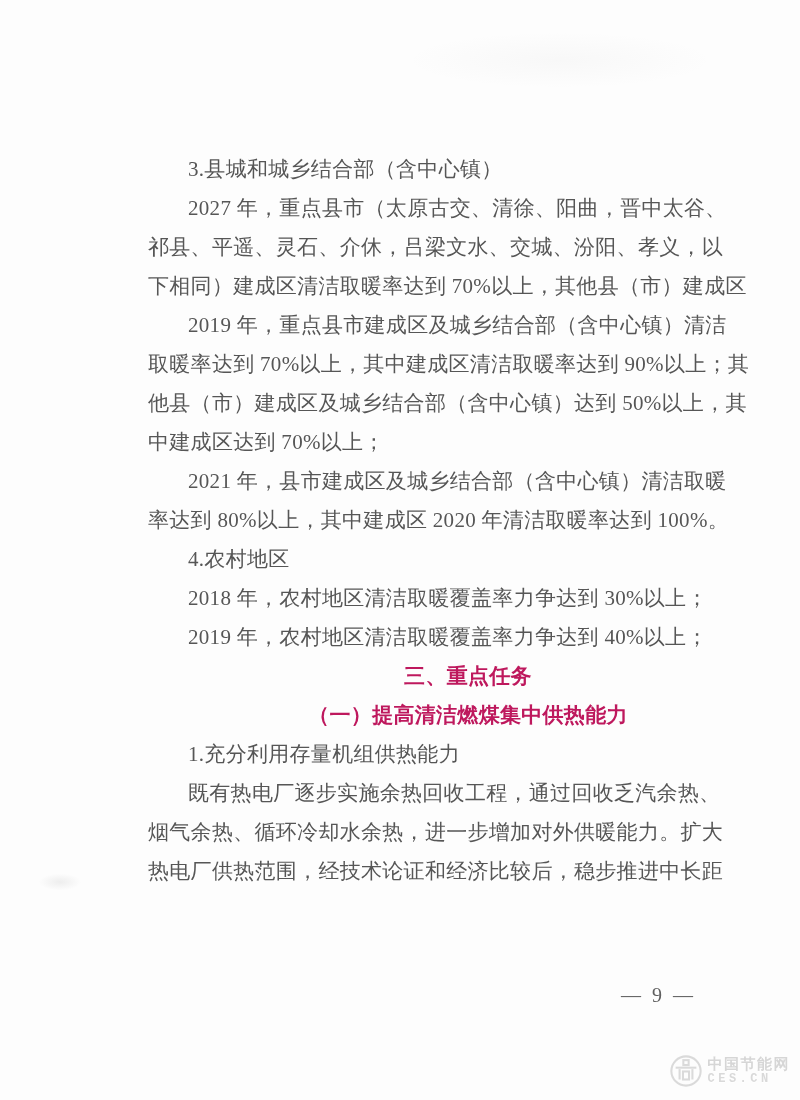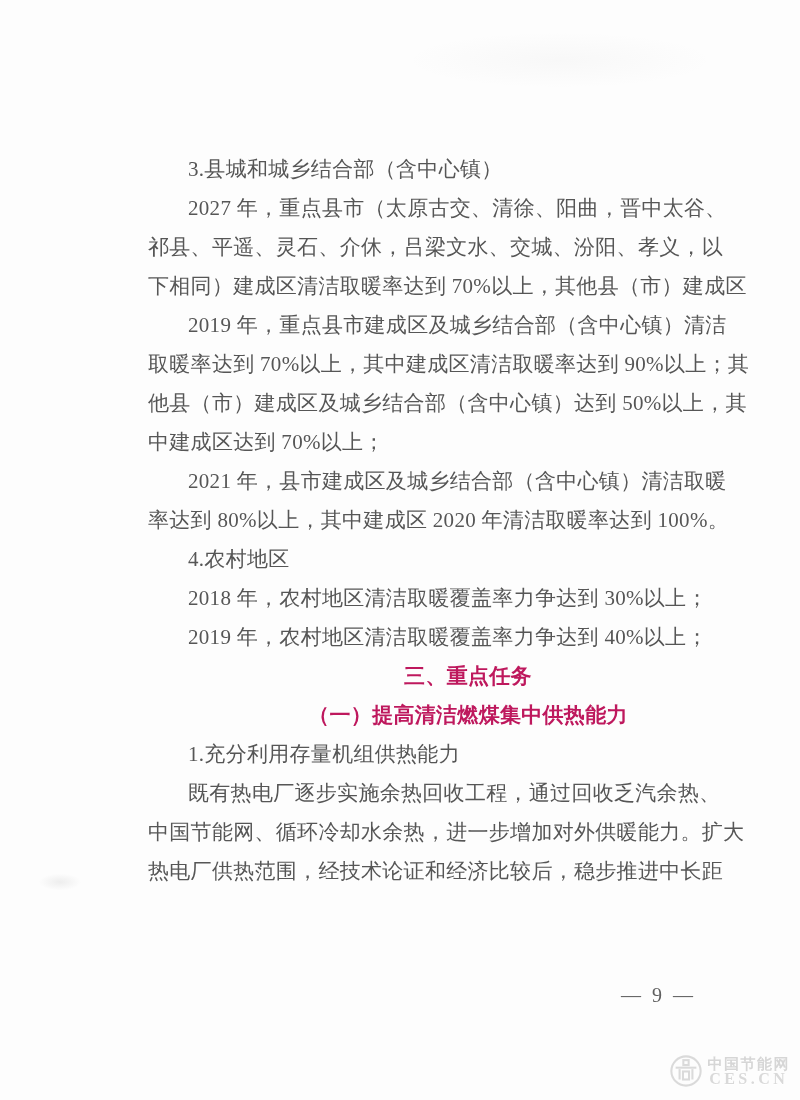--- a/index.html
+++ b/index.html
@@ -67,39 +67,38 @@
   .watermark .logo {
     width: 34px;
     height: 34px;
     margin-right: 5px;
     flex: 0 0 auto;
   }
   .watermark .wm-text {
     display: flex;
     flex-direction: column;
     justify-content: center;
-    align-items: center;
   }
   .wm-name {
     font-size: 15px;
     font-weight: bold;
     letter-spacing: 1.5px;
     line-height: 16px;
     color: #d6d6d6;
     text-shadow: 0 1px 0 #ffffff;
     white-space: nowrap;
   }
   .wm-code {
-    font-size: 16px;
+    font-size: 12px;
     font-weight: bold;
     letter-spacing: 3.5px;
     line-height: 14px;
     color: #d9d9d9;
     text-shadow: 0 1px 0 #ffffff;
-    font-family: Liberation Serif, serif;
+    font-family: Liberation Mono, monospace;
     white-space: nowrap;
   }
 </style>
 </head>
 <body>
 
 <div class="page">
 
   <div class="doc-body">
       <div class="line indent">3.县城和城乡结合部（含中心镇）</div>
@@ -112,21 +111,21 @@
       <div class="line">中建成区达到 70%以上；</div>
       <div class="line indent">2021 年，县市建成区及城乡结合部（含中心镇）清洁取暖</div>
       <div class="line">率达到 80%以上，其中建成区 2020 年清洁取暖率达到 100%。</div>
       <div class="line indent">4.农村地区</div>
       <div class="line indent">2018 年，农村地区清洁取暖覆盖率力争达到 30%以上；</div>
       <div class="line indent">2019 年，农村地区清洁取暖覆盖率力争达到 40%以上；</div>
       <div class="line indent bold">三、重点任务</div>
       <div class="line indent bold">（一）提高清洁燃煤集中供热能力</div>
       <div class="line indent">1.充分利用存量机组供热能力</div>
       <div class="line indent">既有热电厂逐步实施余热回收工程，通过回收乏汽余热、</div>
-      <div class="line">中国节能网、循环冷却水余热，进一步增加对外供暖能力。扩大</div>
+      <div class="line">烟气余热、循环冷却水余热，进一步增加对外供暖能力。扩大</div>
       <div class="line">热电厂供热范围，经技术论证和经济比较后，稳步推进中长距</div>
     </div>
 
   <div class="page-number">— 9 —</div>
 
   <div class="watermark">
     <svg class="logo" viewBox="0 0 36 36" fill="none" stroke="#dadada" stroke-width="2.2">
       <circle cx="18" cy="18" r="15.5"></circle>
       <rect x="15.2" y="6.5" width="5.6" height="5.2"></rect>
       <line x1="7" y1="14.5" x2="29" y2="14.5"></line>

